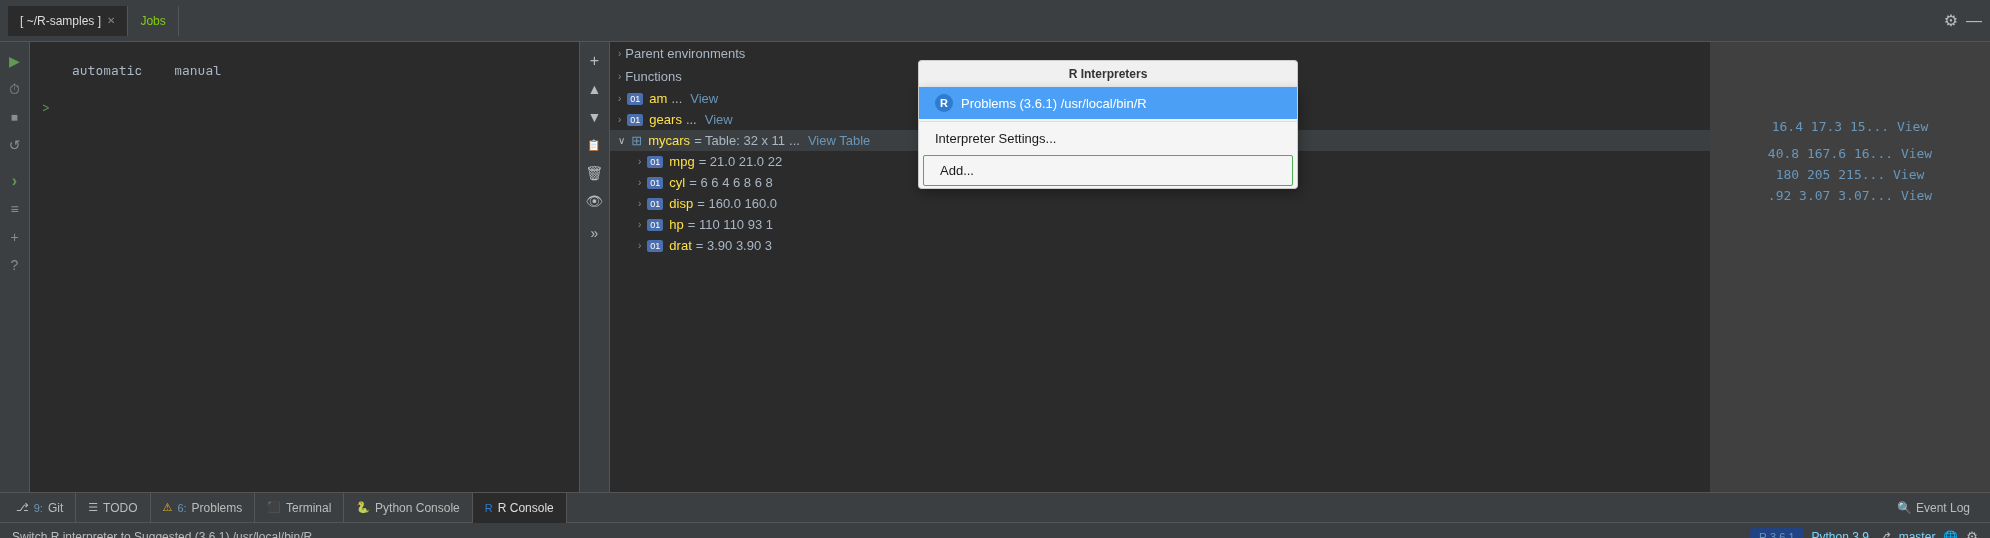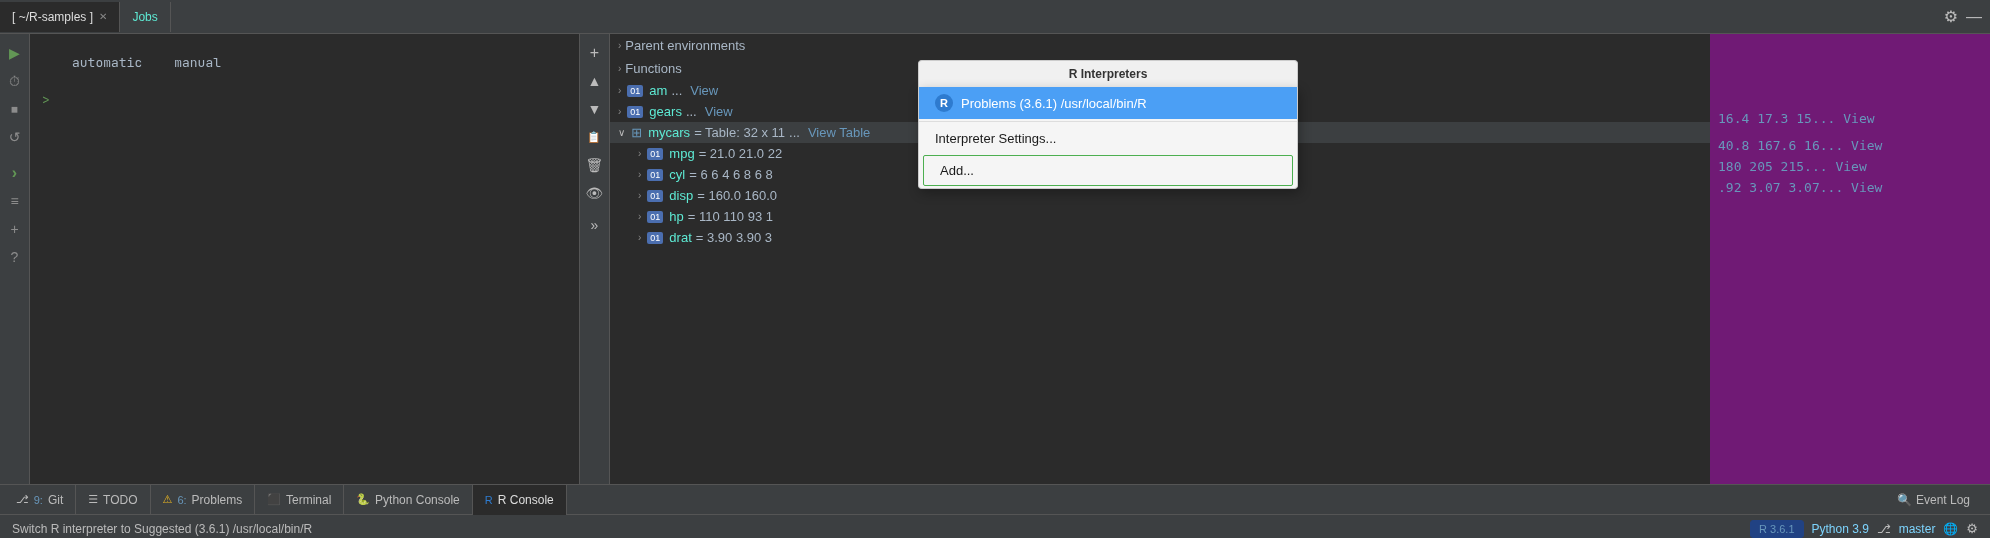--- a/index.html
+++ b/index.html
@@ -9,33 +9,33 @@
       background: #2b2b2b;
       width: 1990px;
       height: 538px;
       overflow: hidden;
       position: relative;
     }
 
     
     .tab-bar {
       background: #3c3f41;
-      height: 34px;
+      height: 42px;
       display: flex;
       align-items: center;
       border-bottom: 1px solid #555;
-      padding-left: 0;
+      padding-left: 8px;
     }
     .tab-item {
       display: flex;
       align-items: center;
       height: 30px;
       padding: 0 12px;
       font-size: 12px;
-      color: #5eead4;
+      color: #84cc16;
       cursor: pointer;
       border-right: 1px solid #555;
       gap: 6px;
     }
     .tab-item.active {
       background: #2b2b2b;
       color: #ddd;
     }
     .tab-close {
       font-size: 10px;
@@ -158,21 +158,21 @@
       font-size: 13px;
       cursor: pointer;
       gap: 4px;
     }
     .env-item .arrow {
       color: #888;
       font-size: 10px;
       margin-right: 2px;
     }
     .env-item .var-name { color: #a9b7c6; }
-    .env-item .var-name.blue { color: #5eead4; }
+    .env-item .var-name.blue { color: #fde047; }
     .env-item .var-value { color: #a9b7c6; }
     .env-item .view-link { color: #6897bb; cursor: pointer; margin-left: 4px; }
     .env-item .icon-01 {
       background: #4b6eaf;
       color: white;
       font-size: 9px;
       padding: 1px 3px;
       border-radius: 2px;
       margin-right: 2px;
     }
@@ -470,21 +470,21 @@
         </div>
 
         <div class="env-item" style="padding-left:28px;">
           <span class="arrow">›</span>
           <span class="icon-01">01</span>
           <span class="var-name blue">drat</span>
           <span class="var-value"> = 3.90 3.90 3</span>
         </div>
       </div>
 
-      <div style="width:280px; background:#701a75; font-family: monospace; font-size:13px; color:#a9b7c6; padding-top:74px;">
+      <div style="width:280px; background:#404040; font-family: monospace; font-size:13px; color:#a9b7c6; padding-top:74px;text-align:center;">
         <div style="padding:3px 8px; color:#6897bb;">16.4 17.3 15... <span style="color:#6897bb; cursor:pointer;">View</span></div>
         <div style="padding:3px 8px;"></div>
         <div style="padding:3px 8px; color:#6897bb;">40.8 167.6 16... <span style="color:#6897bb; cursor:pointer;">View</span></div>
         <div style="padding:3px 8px; color:#6897bb;">180 205 215... <span style="color:#6897bb; cursor:pointer;">View</span></div>
         <div style="padding:3px 8px; color:#6897bb;">.92 3.07 3.07... <span style="color:#6897bb; cursor:pointer;">View</span></div>
       </div>
     </div>
   </div>
 </div>
 

